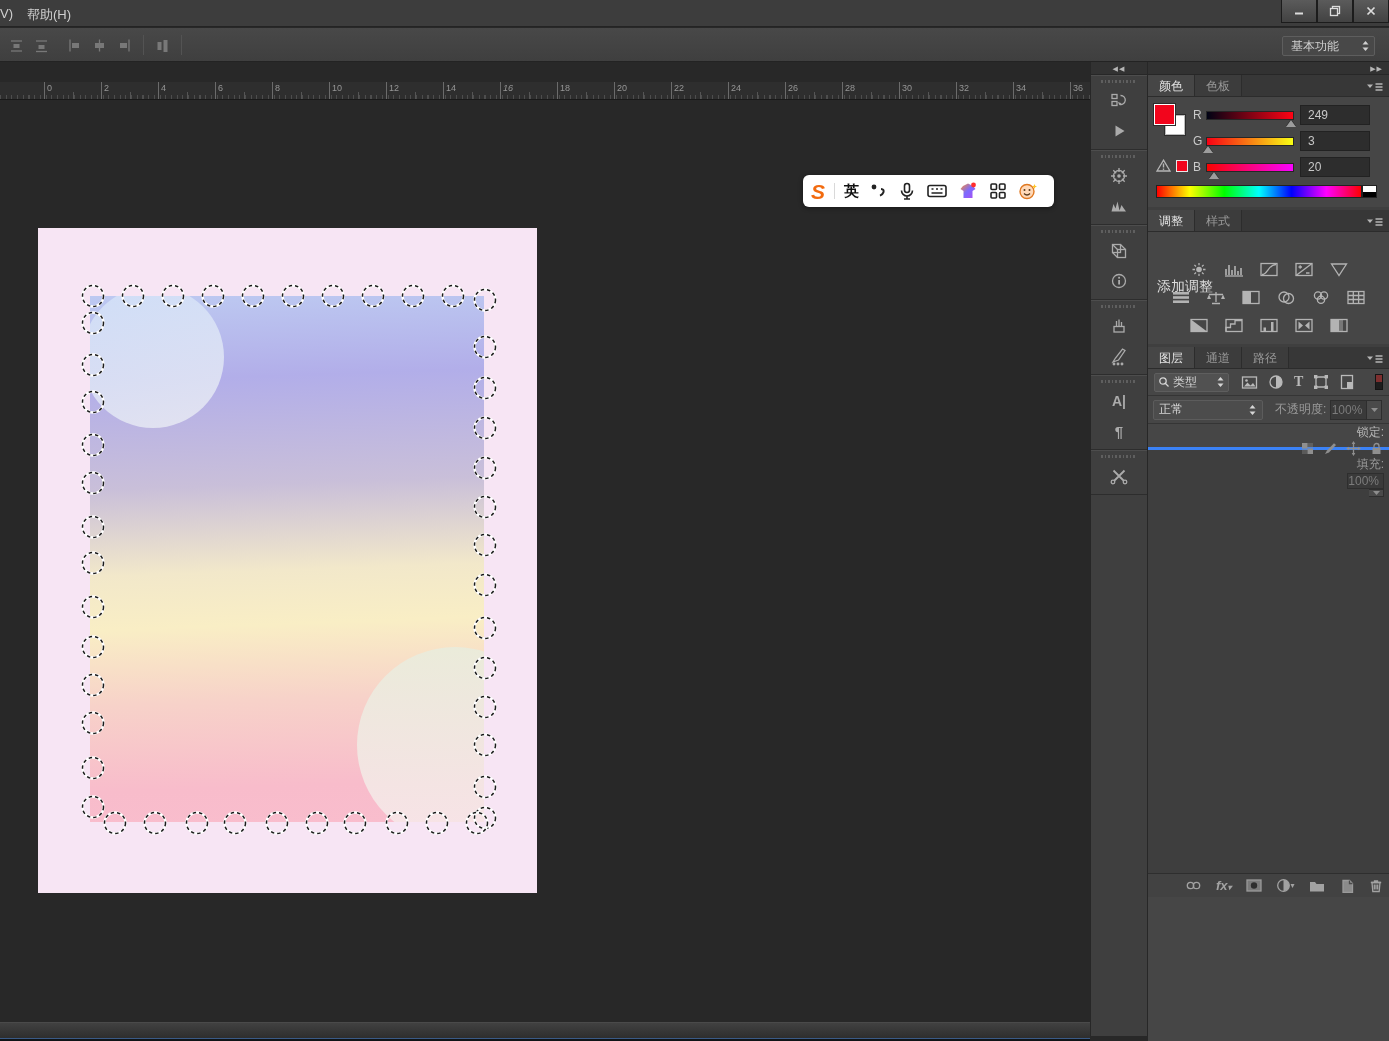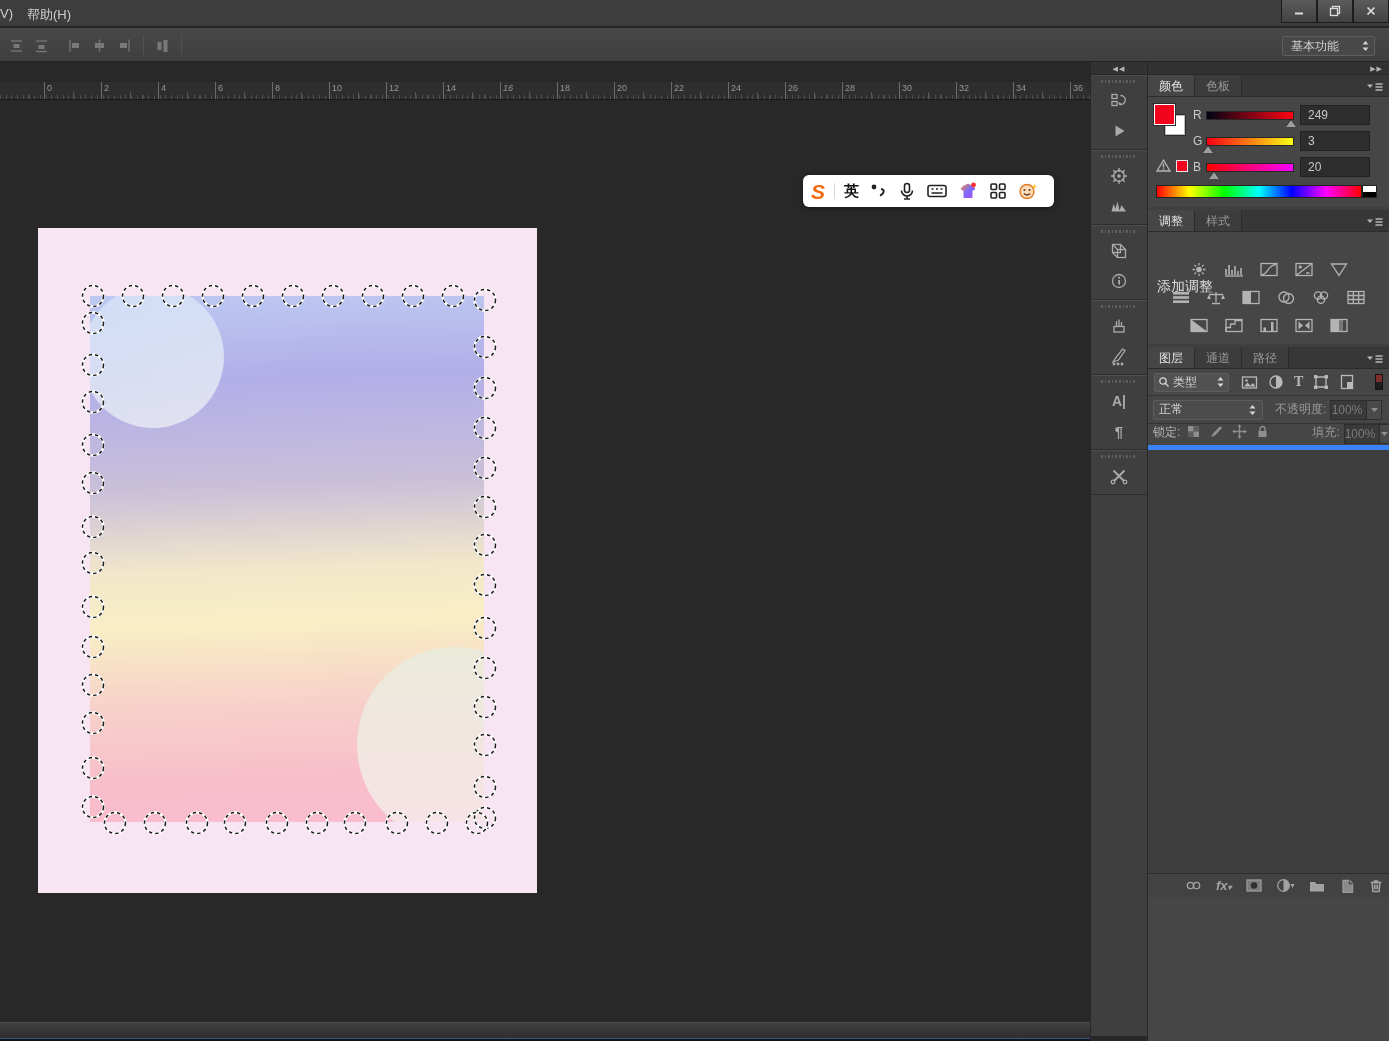--- a/index.html
+++ b/index.html
@@ -67,21 +67,21 @@
 .lfilter { height:27px; display:flex; align-items:center; padding:0 6px; border-bottom:1px solid #353535; }
 .searchbox { width:75px; height:19px; background:#515151; border:1px solid #5e5e5e; border-radius:2px; display:flex; align-items:center; padding:0 3px; gap:3px; font-size:12px; color:#d5d5d5; }
 .lficons { display:flex; margin-left:12px; gap:10px; color:#b9b9b9; align-items:center; }
 .ltoggle { margin-left:auto; width:8px; height:16px; background:linear-gradient(#7e2f2f 50%,#1d1d1d 50%); border:1px solid #141414; }
 .lblend { height:28px; display:flex; align-items:center; padding:0 5px; border-bottom:1px solid #353535; }
 .blendbox { width:110px; height:20px; background:#4c4c4c; border:1px solid #5c5c5c; border-radius:2px; display:flex; align-items:center; font-size:12px; color:#d5d5d5; padding:0 5px; }
 .blendbox .ud { margin-left:auto; }
 .dimlabel { font-size:12px; color:#9a9a9a; margin-left:12px; white-space:nowrap; }
 .valwell { width:37px; height:20px; background:#3a3a3a; border:1px solid #2e2e2e; font-size:12px; color:#7c7c7c; display:flex; align-items:center; justify-content:flex-end; padding-right:4px; margin-left:4px; }
 .valarrow { width:15px; height:20px; background:#4a4a4a; border:1px solid #2e2e2e; border-left:none; display:flex; align-items:center; justify-content:center; color:#8d8d8d; }
-.llock { height:26px; display:flex; align-items:flex-start; padding:0 5px; border-bottom:5px solid #3b82f6; }
+.llock { height:26px; display:flex; align-items:flex-end; padding:0 5px; border-bottom:3px solid #3b82f6;flex-direction:column; }
 .lockicons { display:flex; gap:8px; margin-left:6px; color:#8f8f8f; align-items:center; }
 .lrow { height:40px; display:flex; align-items:center; border-bottom:1px solid #383838; background:#434343; position:relative; }
 .lrow.selected { background:#4e5a65; }
 .eyecol { width:40px; height:100%; display:flex; align-items:center; justify-content:center; border-right:1px solid #353535; color:#d0d0d0; }
 .emptyvis { width:15px; height:14px; border:1px solid #6e7a86; }
 .lthumb { width:27px; height:34px; margin-left:6px; position:relative; border:1px solid #151515; }
 .lrow.selected .lthumb { box-shadow:0 0 0 2px #fff; }
 .checker { background:conic-gradient(#fff 0 25%,#cfcfcf 0 50%,#fff 0 75%,#cfcfcf 0) 0 0/6px 6px; width:100%; height:100%; position:relative; }
 .checker::after { content:""; position:absolute; inset:2px; border:1px dashed #444; }
 .lname { margin-left:11px; font-size:12px; color:#e2e2e2; white-space:nowrap; overflow:hidden; }

